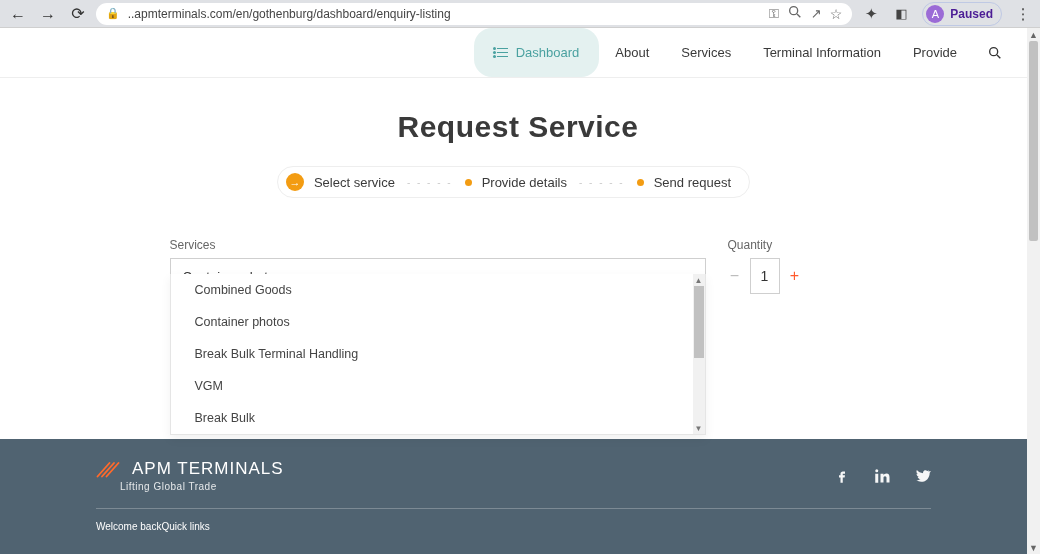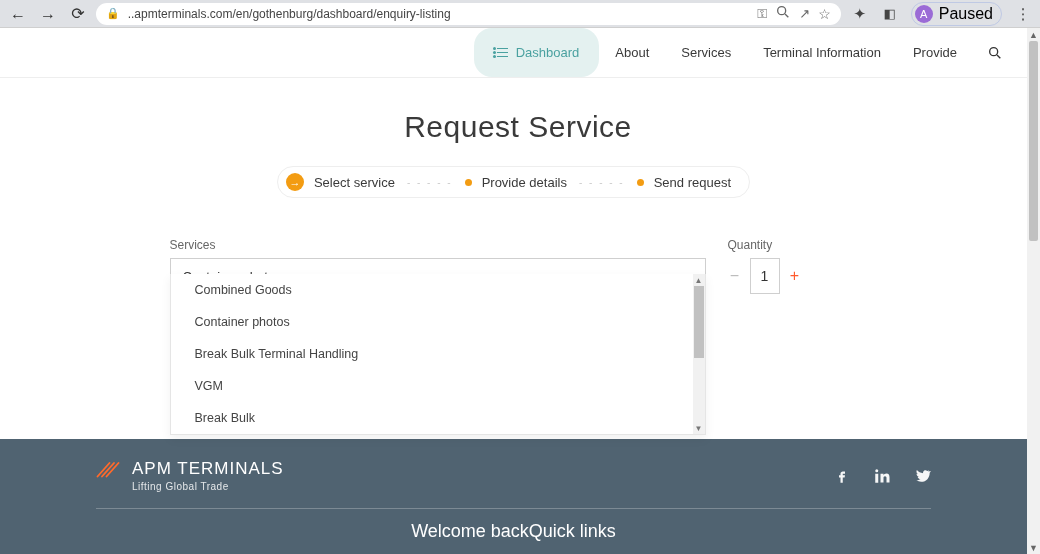--- a/index.html
+++ b/index.html
@@ -9,21 +9,21 @@
   .chrome-bar { height: 28px; background: #dfe1e5; display: flex; align-items: center; padding: 0 6px; gap: 10px; border-bottom: 1px solid #cfcfcf; }
   .chrome-bar .nav-icons { display: flex; align-items: center; gap: 14px; padding-left: 4px; }
   .chrome-bar .nav-icons span { width: 16px; height: 16px; display: flex; align-items: center; justify-content: center; color: #333; font-size: 16px; cursor: pointer; }
   .addr { flex: 1; height: 22px; background: #fff; border-radius: 12px; display: flex; align-items: center; padding: 0 10px; gap: 8px; font-size: 12px; color: #444; }
   .addr .lock { color: #5f6368; font-size: 11px; }
   .addr .url { flex: 1; white-space: nowrap; overflow: hidden; }
   .right-icons { display: flex; align-items: center; gap: 12px; padding-right: 2px; }
   .right-icons .ic { width: 18px; height: 18px; display: flex; align-items: center; justify-content: center; color: #444; font-size: 15px; cursor: pointer; }
   .profile-chip { display: flex; align-items: center; gap: 6px; border: 1px solid #bfc9e4; border-radius: 14px; padding: 2px 8px 2px 3px; cursor: pointer; }
   .profile-chip .av { width: 18px; height: 18px; border-radius: 50%; background: #9b6bd6; color: #fff; font-size: 11px; display: flex; align-items: center; justify-content: center; }
-  .profile-chip .txt { color: #000000; font-size: 16px; }
+  .profile-chip .txt { color: #4c1d95; font-size: 12px; font-weight: bold; }
 
   
   .viewport { position: relative; width: 1040px; height: 526px; display: flex; }
   .page { width: 1027px; height: 526px; overflow: hidden; position: relative; background: #fff; }
   .vscroll { width: 13px; background: #f1f1f1; display: flex; flex-direction: column; align-items: center; }
   .vscroll .arrow { height: 13px; font-size: 9px; color: #666; display:flex; align-items:center; justify-content:center; cursor:pointer; }
   .vscroll .track { flex:1; width:100%; position:relative; }
   .vscroll .thumb { position:absolute; top:0; left:2px; width:9px; height:200px; background:#c1c1c1; border-radius:2px; }
 
   
@@ -32,21 +32,21 @@
   .site-nav .item.dashboard { background:#e4f1f0; color:#4aa1a0; gap:8px; padding: 0 20px; border-radius: 18px; }
   .list-ic { display:inline-block; width:14px; height:10px; position:relative; }
   .list-ic::before, .list-ic::after { content:""; position:absolute; left:3px; right:0; height:1.5px; background:#4aa1a0; }
   .list-ic::before { top:0; box-shadow: 0 4px 0 #4aa1a0, 0 8px 0 #4aa1a0; }
   .list-ic::after { display:none; }
   .list-ic .dots { position:absolute; left:-1px; top:-1px; width:3px; height:3px; border-radius:50%; background:#4aa1a0; box-shadow: 0 4px 0 #4aa1a0, 0 8px 0 #4aa1a0; }
   .site-nav .search-ic { display:flex; align-items:center; padding-left:14px; cursor:pointer; }
 
   
   .content { padding: 32px 0 0 0; text-align:center; }
-  .title { font-size: 30px; font-weight: 400; color:#3a3a3a; letter-spacing: 0.5px; margin-left: 9px; }
+  .title { font-size: 30px; font-weight: 700; color:#3a3a3a; letter-spacing: 0.5px; margin-left: 9px; }
 
   .stepper { margin: 22px auto 0; display:inline-flex; align-items:center; border:1px solid #eee; border-radius: 22px; padding: 6px 18px 6px 8px; gap: 12px; }
   .step { display:flex; align-items:center; gap:10px; font-size:13px; color:#3a3a3a; }
   .step .dot { width:18px; height:18px; border-radius:50%; background:#f39c12; display:flex; align-items:center; justify-content:center; color:#fff; font-size:11px; }
   .step.small .dot { width:7px; height:7px; }
   .dash { color:#ccc; font-size:10px; letter-spacing:2px; }
 
   .form-row { width: 688px; margin: 40px auto 0; display:flex; gap: 22px; text-align:left; position:relative; }
   .field-lbl { font-size:12px; color:#666; margin-bottom:6px; }
   .services-field { flex:1; position:relative; }
@@ -67,26 +67,26 @@
   .qty-btn.minus { color:#bbb; }
   .qty-btn.plus { color:#ff5b2e; }
   .qty-input { width:30px; height:36px; border:1px solid #cfcfcf; text-align:center; font-size:14px; color:#333; }
 
   
   .footer { position:absolute; bottom:0; left:0; right:0; height:115px; background:#506371; color:#fff; padding: 20px 96px 0; }
   .footer-top { display:flex; justify-content:space-between; align-items:center; padding-bottom:16px; border-bottom:1px solid rgba(255,255,255,0.25); }
   .brand { display:flex; flex-direction:column; }
   .brand-row { display:flex; align-items:center; gap:6px; }
   .brand-name { font-size:17px; letter-spacing:1px; font-weight:500; }
-  .brand-tag { font-size:10px; letter-spacing:0.5px; opacity:0.85; margin-left:36px; margin-top:2px; }
+  .brand-tag { font-size:10px; letter-spacing:0.5px; opacity:0.85; margin-left:24px; margin-top:2px; }
   .brand-logo { width:30px; height:20px; position:relative; }
   .brand-logo svg { width:100%; height:100%; }
   .socials { display:flex; gap:22px; }
   .socials .s-ic { width:18px; height:18px; cursor:pointer; opacity:0.95; }
-  .footer-bottom { display:flex; justify-content:center; padding-top:12px; font-size:18px; }
+  .footer-bottom { display:flex; justify-content:flex-start; padding-top:12px; font-size:10px; }
   .magnify { width:16px; height:16px; }
 </style>
 </head>
 <body>
 
 <div class="chrome-bar">
   <div class="nav-icons">
     <span>←</span>
     <span>→</span>
     <span>⟳</span>

